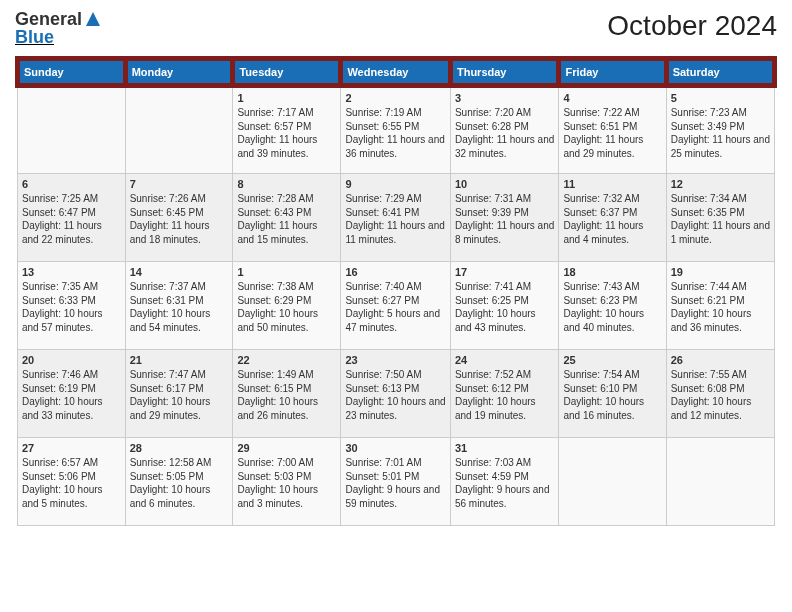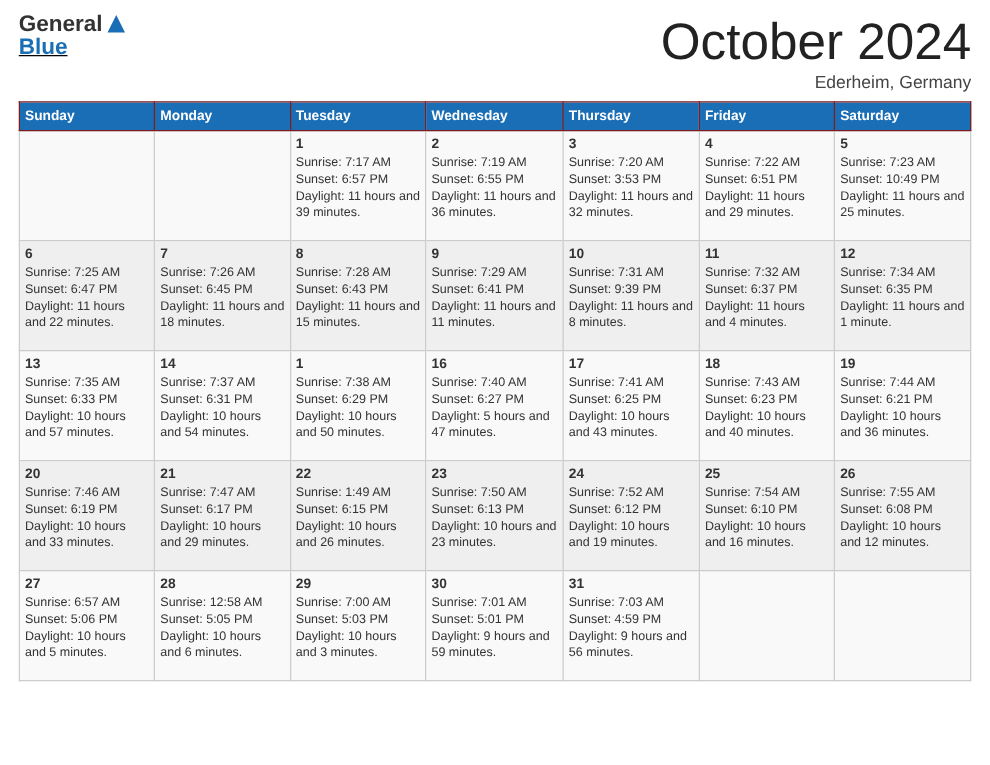--- a/index.html
+++ b/index.html
@@ -33,41 +33,41 @@
       color: #333;
       line-height: 1.1;
     }
     .logo-text span {
       color: #1a6eb5;
     }
     .title-block {
       text-align: right;
     }
     .month-title {
-      font-size: 41px;
+      font-size: 28px;
       font-weight: normal;
       color: #222;
     }
     .location {
       font-size: 14px;
       color: #444;
     }
     .calendar-table {
       width: 100%;
       border-collapse: collapse;
       font-size: 10.5px;
     }
     .calendar-table thead th {
       background: #1a6eb5;
       color: #fff;
       padding: 5px 4px;
       text-align: left;
       font-weight: bold;
       font-size: 11px;
-      border: 1px solid #7f1d1d;
+      border: 5px solid #7f1d1d;
     }
     .calendar-table tbody td {
       border: 1px solid #ccc;
       vertical-align: top;
       padding: 3px 4px;
       width: 113px;
       min-height: 80px;
       height: 88px;
       color: #333;
       line-height: 1.35;
@@ -107,21 +107,20 @@
             <polygon points="2,16 9,2 16,16" fill="#1a6eb5"></polygon>
           </svg>
         </div>
         <div style="display:flex;align-items:center;margin-top:-2px;text-decoration:underline;">
           <span class="logo-text" style="color:#1a6eb5;">Blue</span>
         </div>
       </div>
     </div>
     <div class="title-block">
       <div class="month-title">October 2024</div>
-      <div class="location">Ederheim, Germany</div>
     </div>
   </div>
 
   <table class="calendar-table">
     <thead>
       <tr>
         <th>Sunday</th>
         <th>Monday</th>
         <th>Tuesday</th>
         <th>Wednesday</th>
@@ -142,33 +141,33 @@
           </td>
           <td>
             <span class="day-num">2</span>
             <div class="cell-content">Sunrise: 7:19 AM</div>
             <div class="cell-content">Sunset: 6:55 PM</div>
             <div class="cell-content">Daylight: 11 hours and 36 minutes.</div>
           </td>
           <td>
             <span class="day-num">3</span>
             <div class="cell-content">Sunrise: 7:20 AM</div>
-            <div class="cell-content">Sunset: 3:53 PM</div>
+            <div class="cell-content">Sunset: 6:28 PM</div>
             <div class="cell-content">Daylight: 11 hours and 32 minutes.</div>
           </td>
           <td>
             <span class="day-num">4</span>
             <div class="cell-content">Sunrise: 7:22 AM</div>
             <div class="cell-content">Sunset: 6:51 PM</div>
             <div class="cell-content">Daylight: 11 hours and 29 minutes.</div>
           </td>
           <td>
             <span class="day-num">5</span>
             <div class="cell-content">Sunrise: 7:23 AM</div>
-            <div class="cell-content">Sunset: 10:49 PM</div>
+            <div class="cell-content">Sunset: 3:49 PM</div>
             <div class="cell-content">Daylight: 11 hours and 25 minutes.</div>
           </td>
         </tr>
         <tr>
           <td>
             <span class="day-num">6</span>
             <div class="cell-content">Sunrise: 7:25 AM</div>
             <div class="cell-content">Sunset: 6:47 PM</div>
             <div class="cell-content">Daylight: 11 hours and 22 minutes.</div>
           </td>

